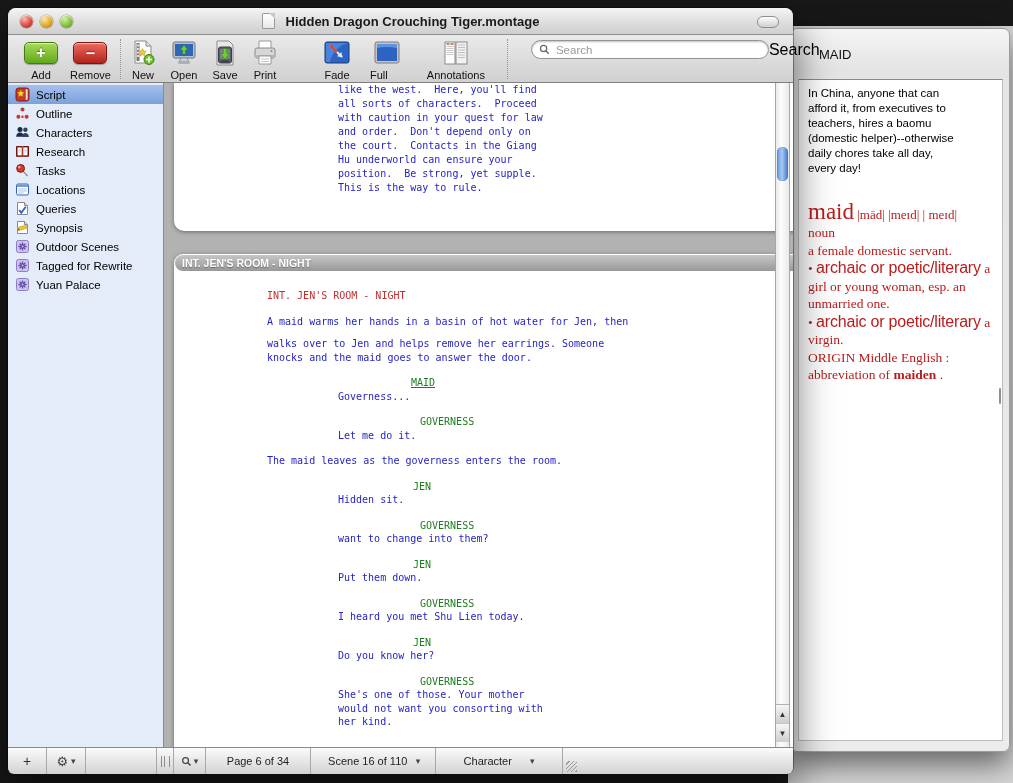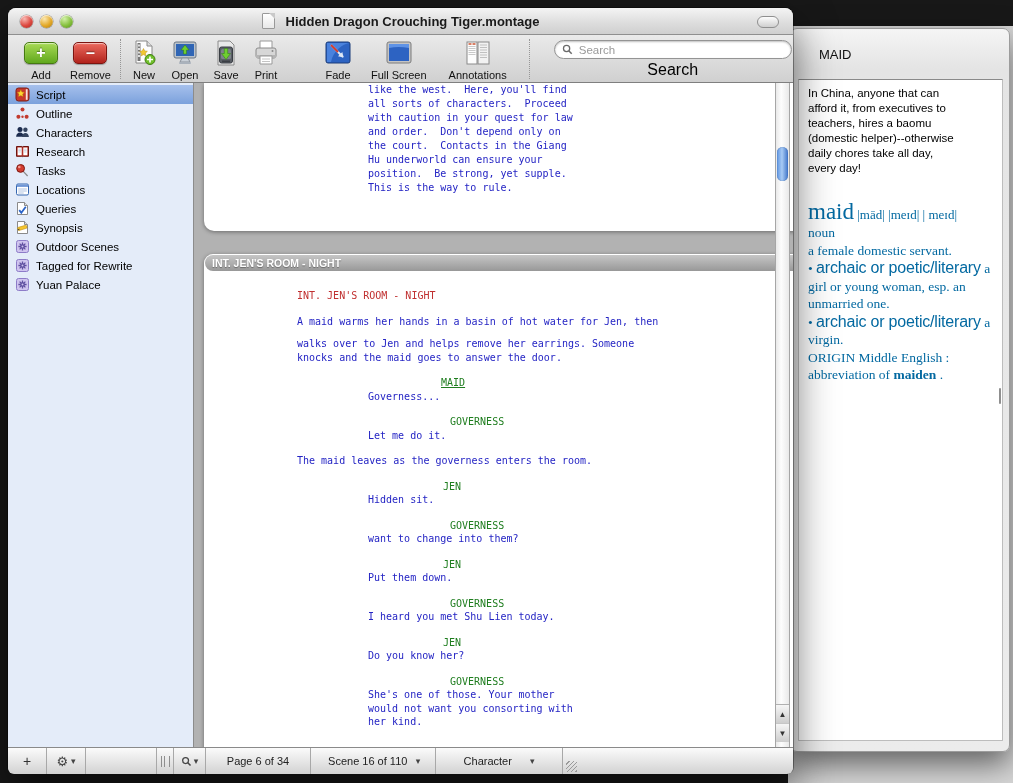--- a/index.html
+++ b/index.html
@@ -14,21 +14,21 @@
   
   .win-dict{position:absolute;left:790px;top:28px;width:218px;height:722px;z-index:2;
     background:linear-gradient(#f5f5f5,#e4e4e4 40px,#ececec);
     border:1px solid #9c9c9c;border-radius:7px;
     box-shadow:0 12px 30px rgba(0,0,0,.55);}
   .dict-title{position:absolute;top:18px;left:28px;font-size:13px;color:#111;}
   .dict-box{position:absolute;left:7px;right:6px;top:50px;bottom:10px;background:#fff;
     border:1px solid #bdbdbd;border-top-color:#8a8a8a;border-radius:1px;
     padding:6px 9px;overflow:hidden;}
   .dict-note{font-size:11.5px;line-height:15px;color:#000;white-space:pre-line;}
-  .dict-entry{margin-top:24px;font-family:"Liberation Serif", serif;font-size:13.5px;line-height:17.5px;color:#0369a1;}
+  .dict-entry{margin-top:24px;font-family:"Liberation Serif", serif;font-size:13.5px;line-height:17.5px;color:#b91c1c;}
   .hw{font-size:23px;line-height:24px;}
   .pron{font-size:13px;}
   .sense .slbl{font-family:Liberation Sans, sans-serif;font-size:16px;letter-spacing:-0.2px;}
   .origin b{font-weight:bold;}
   .scrollmark{position:absolute;right:1px;top:308px;width:2px;height:16px;background:#8f8f8f;border-radius:1px;}
 
   
   .win-main{position:absolute;left:8px;top:8px;width:785px;height:765px;z-index:5;
     border-radius:8px 8px 6px 6px;background:#c8c8c8;
     box-shadow:0 18px 42px rgba(0,0,0,.6),0 0 0 1px rgba(0,0,0,.35);}
@@ -53,30 +53,30 @@
   .toolbar{height:48px;background:linear-gradient(#eaeaea,#d0d0d0);border-bottom:1px solid #7f7f7f;
     display:flex;align-items:flex-start;padding-top:3px;box-sizing:border-box;}
   .titem{display:flex;flex-direction:column;align-items:center;font-size:11px;color:#111;cursor:default;}
   .ticon{height:29px;display:flex;align-items:center;justify-content:center;}
   .tsep{width:1px;height:40px;margin:1px 9px 0;border-left:1px dotted #969696;}
   .btn-add,.btn-remove{width:32px;height:20px;border-radius:5px;display:flex;align-items:center;justify-content:center;
     color:#fff;font-size:16px;font-weight:bold;line-height:18px;text-shadow:0 -1px 1px rgba(0,0,0,.4);
     box-shadow:inset 0 1px 1px rgba(255,255,255,.6),0 1px 1px rgba(0,0,0,.3);}
   .btn-add{background:linear-gradient(#a8da55,#61a81d);border:1px solid #457910;}
   .btn-remove{background:linear-gradient(#ec6a5e,#b2231c);border:1px solid #7d140f;}
-  .tsearch{display:flex;flex-direction:column;align-items:center;margin-left:14px;}
+  .tsearch{display:flex;align-items:center;margin-left:14px;}
   .searchfield{width:238px;height:19px;border-radius:10px;border:1px solid #949494;background:#fff;
     box-shadow:inset 0 1px 2px rgba(0,0,0,.25);display:flex;align-items:center;padding:0 7px;box-sizing:border-box;margin-top:2px;}
   .searchfield input{border:none;outline:none;flex:1;font-size:11.5px;background:transparent;margin-left:4px;color:#333;}
   .searchfield input::placeholder{color:#9a9a9a;}
   .tlabel{margin-top:2px;}
 
   
   .content{display:flex;height:664px;}
-  .sidebar{width:186px;background:#e4ecf9;border-right:1px solid #8c8c8c;box-sizing:border-box;padding-top:2px;overflow:hidden;}
+  .sidebar{width:156px;background:#e4ecf9;border-right:1px solid #8c8c8c;box-sizing:border-box;padding-top:2px;overflow:hidden;}
   .srow{height:19px;display:flex;align-items:center;gap:6px;padding-left:7px;font-size:11.5px;color:#000;}
   .srow.sel{background:linear-gradient(#a6c0ec,#7ba1dc);}
   .sicon{width:15px;height:15px;display:inline-flex;}
   .sicon svg{width:15px;height:15px;}
 
   .scriptarea{flex:1;position:relative;background:#b2b2b2;overflow:hidden;}
   .card{position:absolute;left:10px;width:648px;background:#fff;box-shadow:0 1px 4px rgba(0,0,0,.4);}
   .card1{top:0;height:148px;border-radius:0 0 10px 10px;overflow:hidden;}
   .card2{top:171px;height:560px;border-radius:9px 9px 0 0;}
   .card1 pre{margin:-2px 0 0 0;padding:2px 0 0 164px;font-family:"DejaVu Sans Mono", monospace;

